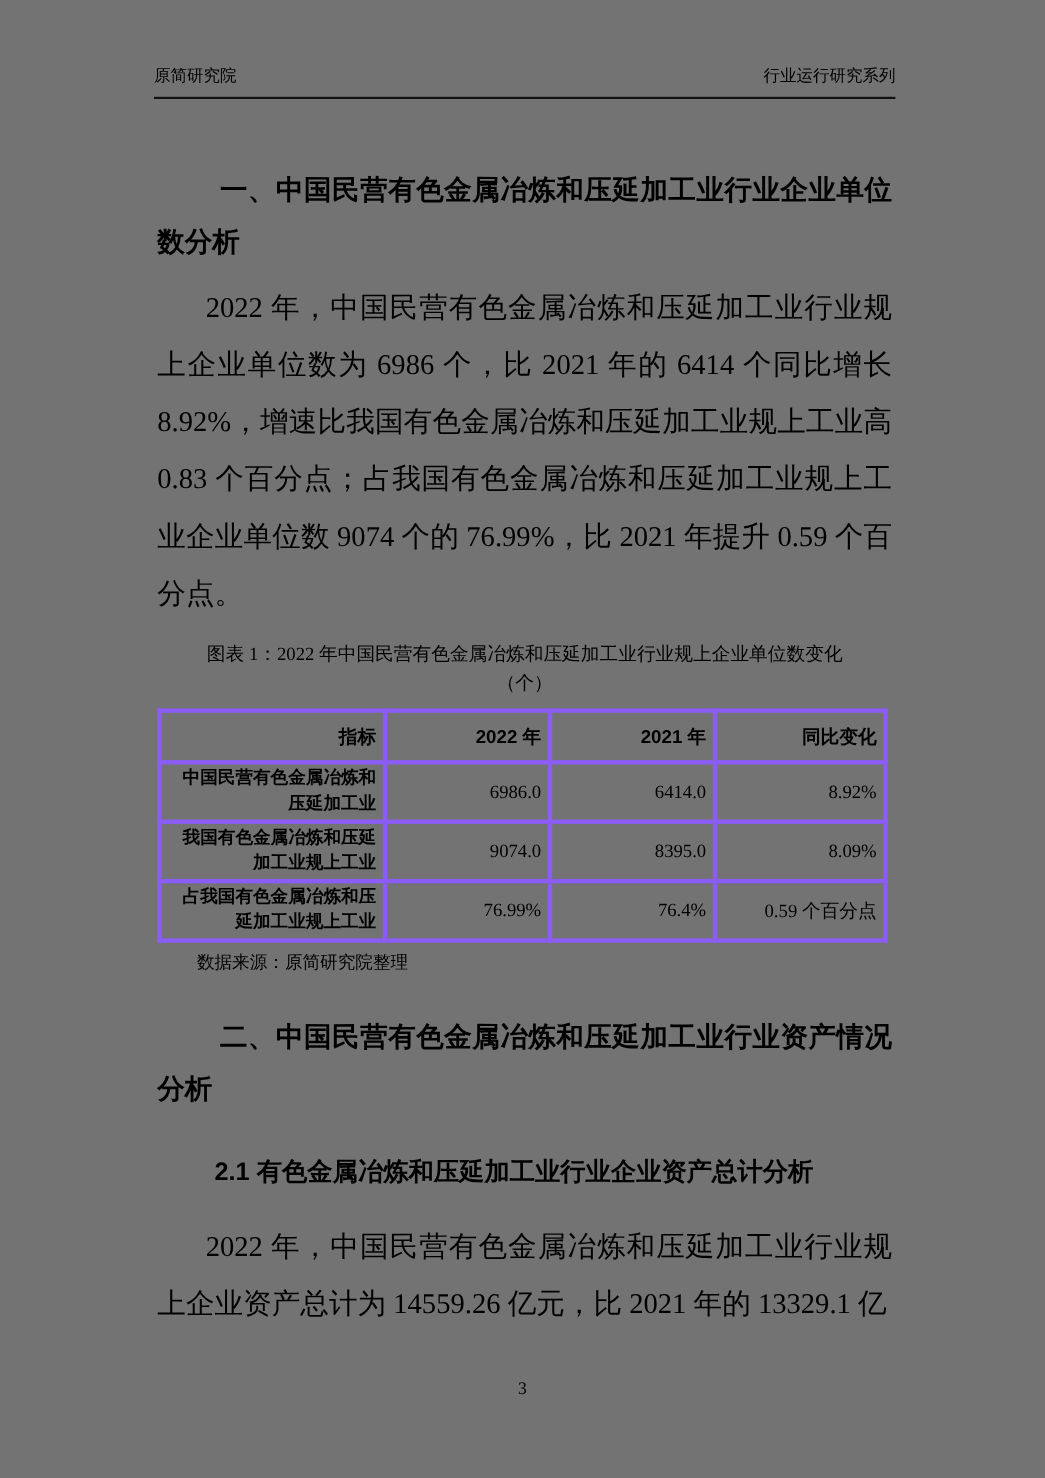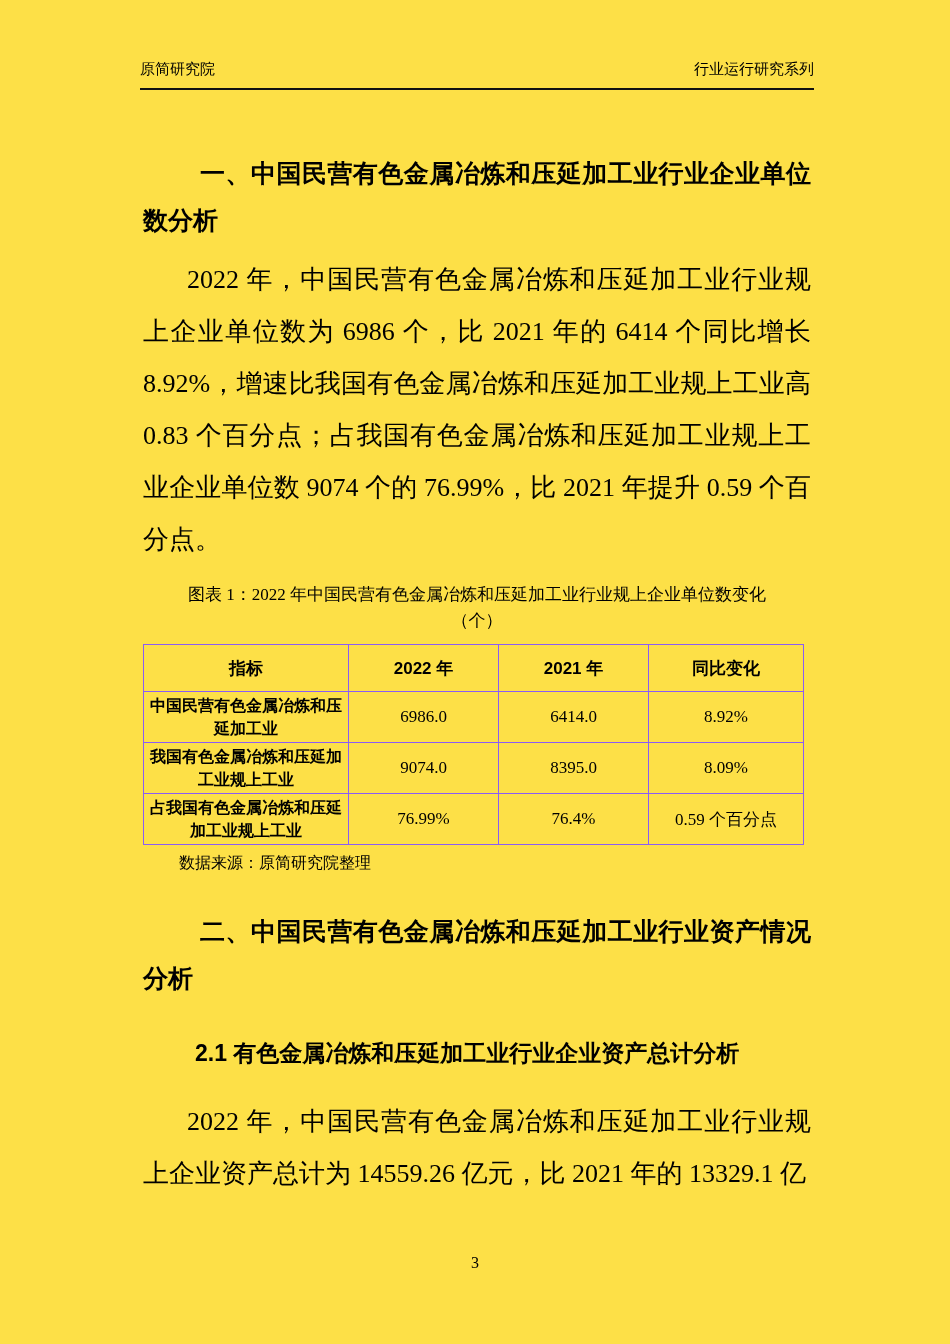--- a/index.html
+++ b/index.html
@@ -2,21 +2,21 @@
 <html><head>
 <meta charset="utf-8">
 <style>
   * { box-sizing: border-box; }
   html, body { margin: 0; padding: 0; background: #ffffff; }
   .page {
     position: relative;
     width: 950px;
     height: 1344px;
     margin: 0 auto;
-    background: #fde047;
+    background: #737373;
     color: #000000;
     font-family: "Liberation Serif", "DejaVu Serif", serif;
     overflow: hidden;
   }
   .doc-header {
     position: absolute;
     top: 60px;
     left: 140px;
     right: 136px;
     display: flex;
@@ -55,38 +55,38 @@
     text-align: center;
     margin-top: 16px;
   }
   .data-table {
     border-collapse: collapse;
     width: 660px;
     margin-top: 10px;
     table-layout: fixed;
   }
   .data-table th, .data-table td {
-    border: 1px solid #8b5cf6;
-    text-align: center;
+    border: 4px solid #8b5cf6;
+    text-align: right;
     vertical-align: middle;
     padding: 2px 6px;
     margin-top: 16px;
   }
   .data-table th {
     font-family: "Liberation Sans", "DejaVu Sans", sans-serif;
     font-weight: bold;
     font-size: 17px;
     height: 47px;
   }
   .data-table td {
     font-size: 17px;
     height: 51px;
   }
   .data-table td.row-label {
-    font-family: Liberation Sans, sans-serif;
+    font-family: Liberation Mono, monospace;
     font-weight: bold;
     font-size: 16px;
     line-height: 23px;
   }
   .source-note {
     font-size: 16px;
     margin-top: 8px;
     padding-left: 36px;
   }
   .sub-title {

